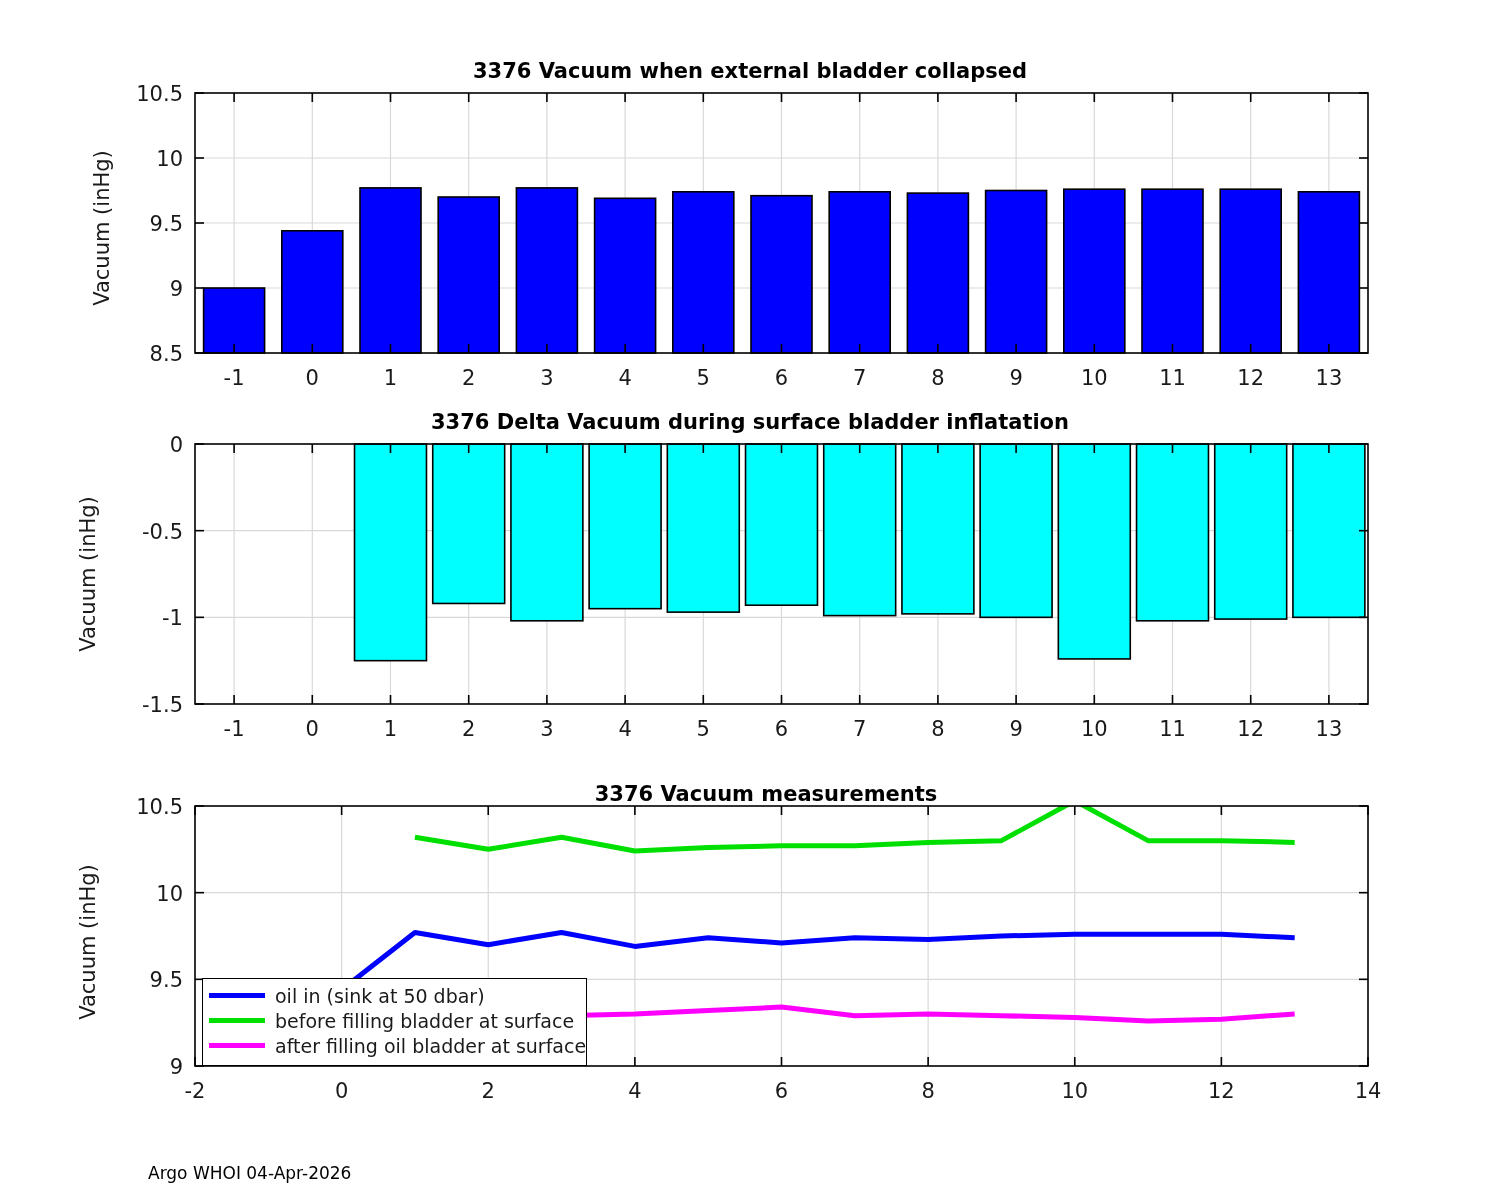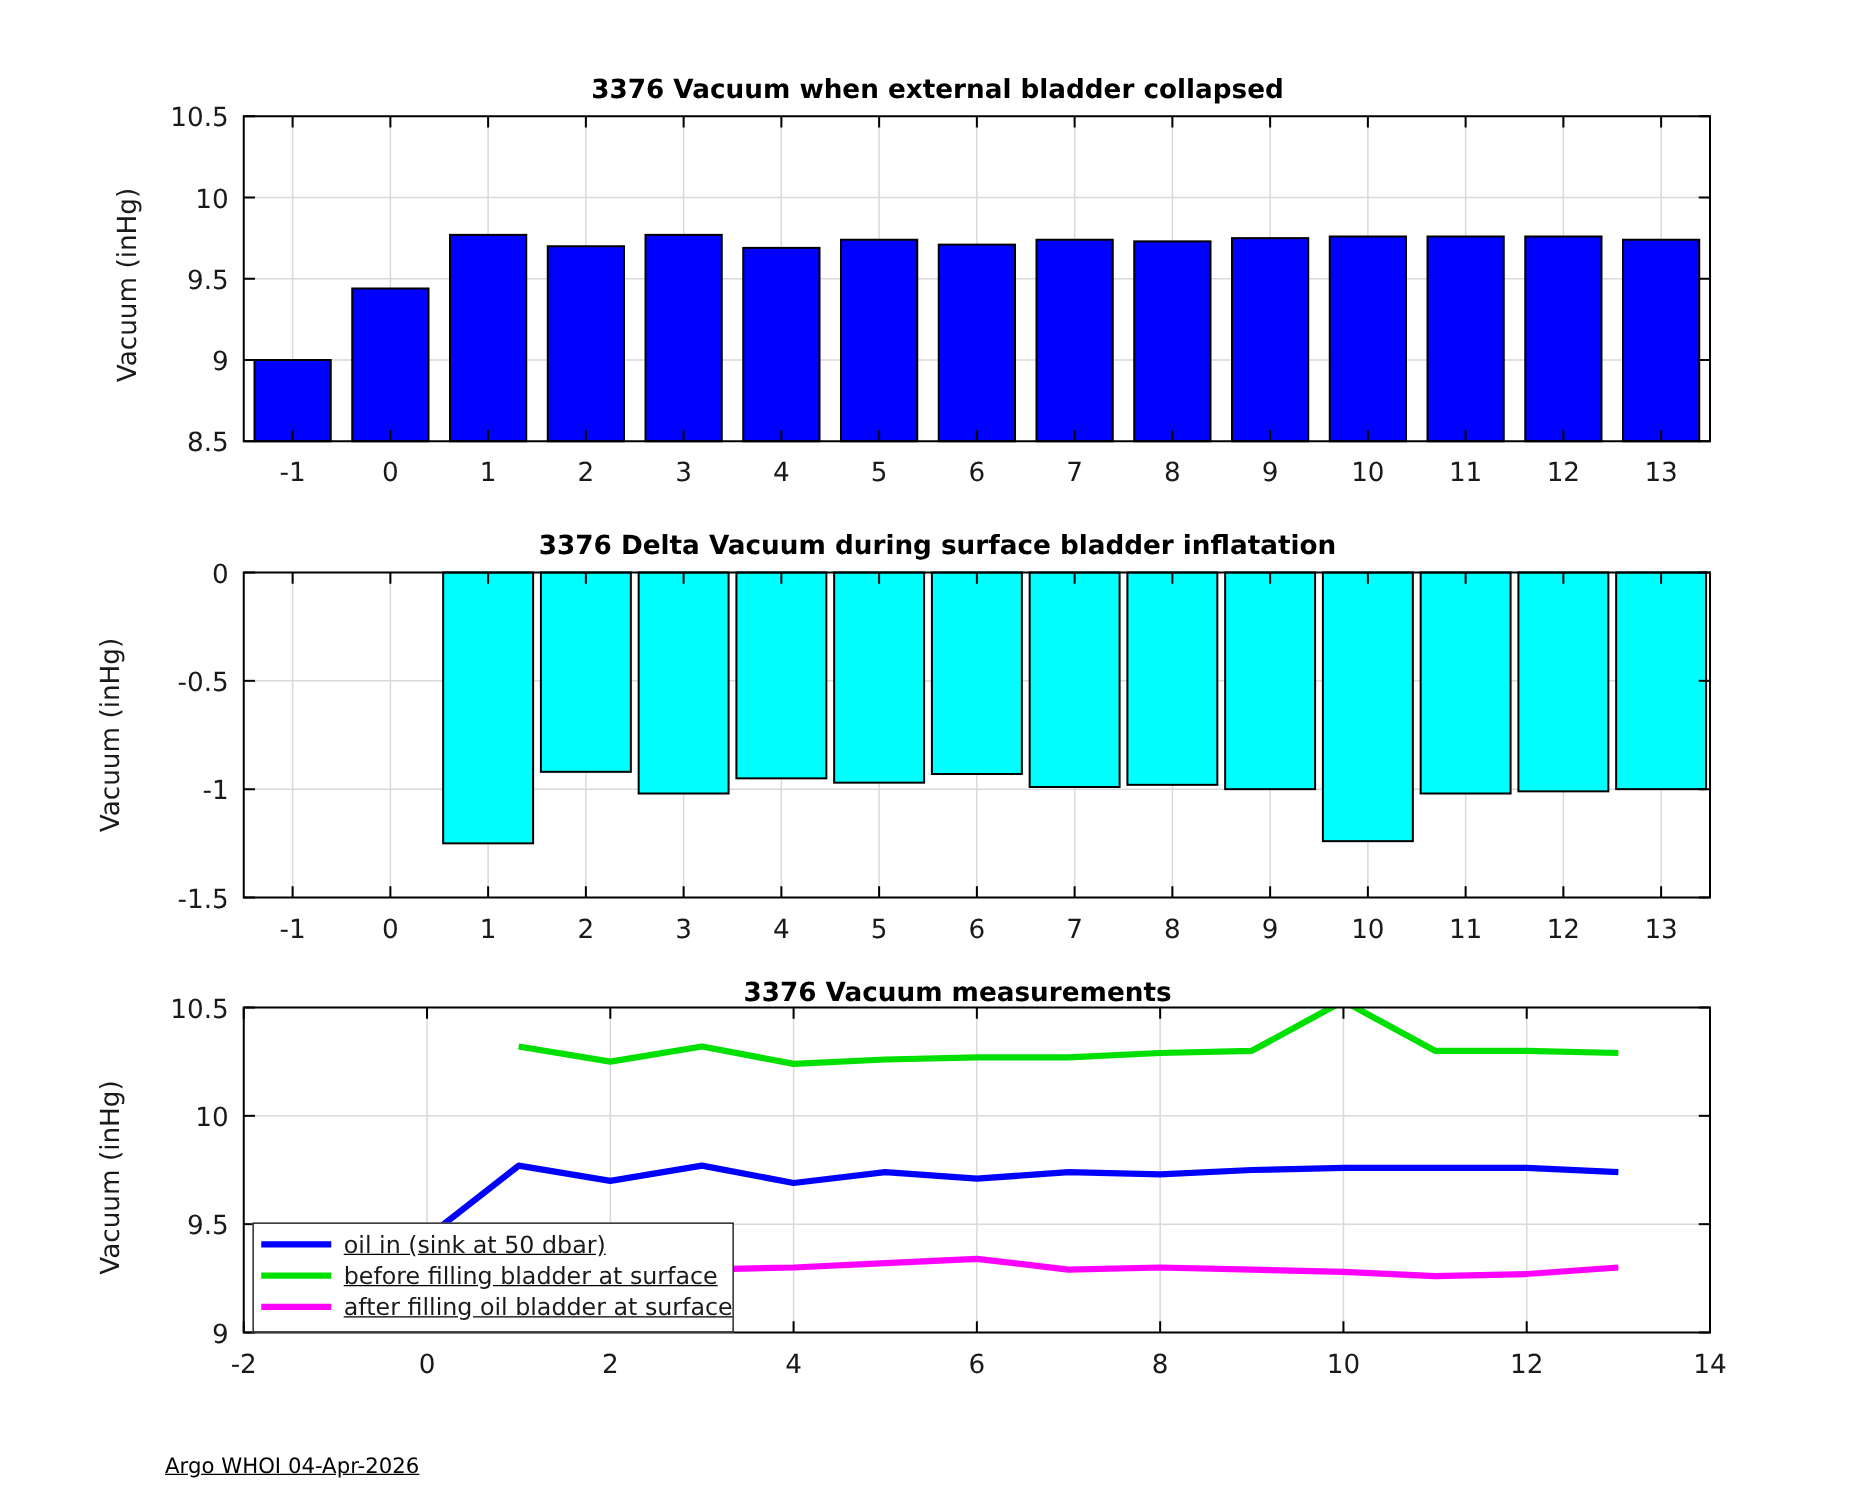--- a/index.html
+++ b/index.html
@@ -176,21 +176,21 @@
         <text x="1172.5" y="384" font-size="21" font-family="&quot;DejaVu Sans&quot;, sans-serif" fill="#1a1a1a" text-anchor="middle">11</text>
         <line x1="1250.7" y1="352" x2="1250.7" y2="343" stroke="#000" stroke-width="1.6"></line>
         <line x1="1250.7" y1="92" x2="1250.7" y2="101" stroke="#000" stroke-width="1.6"></line>
         <text x="1250.7" y="384" font-size="21" font-family="&quot;DejaVu Sans&quot;, sans-serif" fill="#1a1a1a" text-anchor="middle">12</text>
         <line x1="1328.9" y1="352" x2="1328.9" y2="343" stroke="#000" stroke-width="1.6"></line>
         <line x1="1328.9" y1="92" x2="1328.9" y2="101" stroke="#000" stroke-width="1.6"></line>
         <text x="1328.9" y="384" font-size="21" font-family="&quot;DejaVu Sans&quot;, sans-serif" fill="#1a1a1a" text-anchor="middle">13</text>
       </svg>
   </div>
 
-  <div class="panel" id="panel2" style="left:0px; top:406px; width:1500px; height:360px;">
+  <div class="panel" id="panel2" style="left:0px; top:392px; width:1500px; height:360px;">
     <div class="panel-title" style="left:0px; top:18px;">3376 Delta Vacuum during surface bladder inflatation</div>
     <div class="ylabel" style="left:-22px; top:170px; width:220px;">Vacuum (inHg)</div>
     <svg id="svg2" width="1500" height="360" style="position:absolute;left:0;top:0;">
         <line x1="195" y1="225.33333333333334" x2="1368" y2="225.33333333333334" stroke="#d9d9d9" stroke-width="1.2"></line>
         <line x1="195" y1="138.66666666666669" x2="1368" y2="138.66666666666669" stroke="#d9d9d9" stroke-width="1.2"></line>
         <line x1="234.1" y1="52" x2="234.1" y2="312" stroke="#d9d9d9" stroke-width="1.2"></line>
         <line x1="312.3" y1="52" x2="312.3" y2="312" stroke="#d9d9d9" stroke-width="1.2"></line>
         <line x1="390.5" y1="52" x2="390.5" y2="312" stroke="#d9d9d9" stroke-width="1.2"></line>
         <line x1="468.7" y1="52" x2="468.7" y2="312" stroke="#d9d9d9" stroke-width="1.2"></line>
         <line x1="546.9000000000001" y1="52" x2="546.9000000000001" y2="312" stroke="#d9d9d9" stroke-width="1.2"></line>
@@ -336,31 +336,31 @@
         <line x1="1074.75" y1="46" x2="1074.75" y2="55" stroke="#000" stroke-width="1.6"></line>
         <text x="1074.75" y="338" font-size="21" font-family="&quot;DejaVu Sans&quot;, sans-serif" fill="#1a1a1a" text-anchor="middle">10</text>
         <line x1="1221.375" y1="306" x2="1221.375" y2="297" stroke="#000" stroke-width="1.6"></line>
         <line x1="1221.375" y1="46" x2="1221.375" y2="55" stroke="#000" stroke-width="1.6"></line>
         <text x="1221.375" y="338" font-size="21" font-family="&quot;DejaVu Sans&quot;, sans-serif" fill="#1a1a1a" text-anchor="middle">12</text>
         <line x1="1368" y1="306" x2="1368" y2="297" stroke="#000" stroke-width="1.6"></line>
         <line x1="1368" y1="46" x2="1368" y2="55" stroke="#000" stroke-width="1.6"></line>
         <text x="1368" y="338" font-size="21" font-family="&quot;DejaVu Sans&quot;, sans-serif" fill="#1a1a1a" text-anchor="middle">14</text>
       </svg>
 
-    <div class="legend-box" id="legend3" style="left:202px; top:218px; width:385px; height:88px;text-decoration:underline;">
+    <div class="legend-box" id="legend3" style="left:202px; top:218px; width:385px; height:88px;">
       <div class="legend-row">
         <span class="legend-swatch" style="background:#0000ff;"></span>
         <span class="legend-label">oil in (sink at 50 dbar)</span>
       </div>
       <div class="legend-row">
         <span class="legend-swatch" style="background:#00e000;"></span>
         <span class="legend-label">before filling bladder at surface</span>
       </div>
       <div class="legend-row">
         <span class="legend-swatch" style="background:#ff00ff;"></span>
         <span class="legend-label">after filling oil bladder at surface</span>
       </div>
     </div>
   </div>
 
-  <div class="footer" style="left:132px; top:1163px;text-decoration:underline;">Argo WHOI 04-Apr-2026</div>
+  <div class="footer" style="left:148px; top:1163px;">Argo WHOI 04-Apr-2026</div>
 
 </div>
 
 </body></html>

